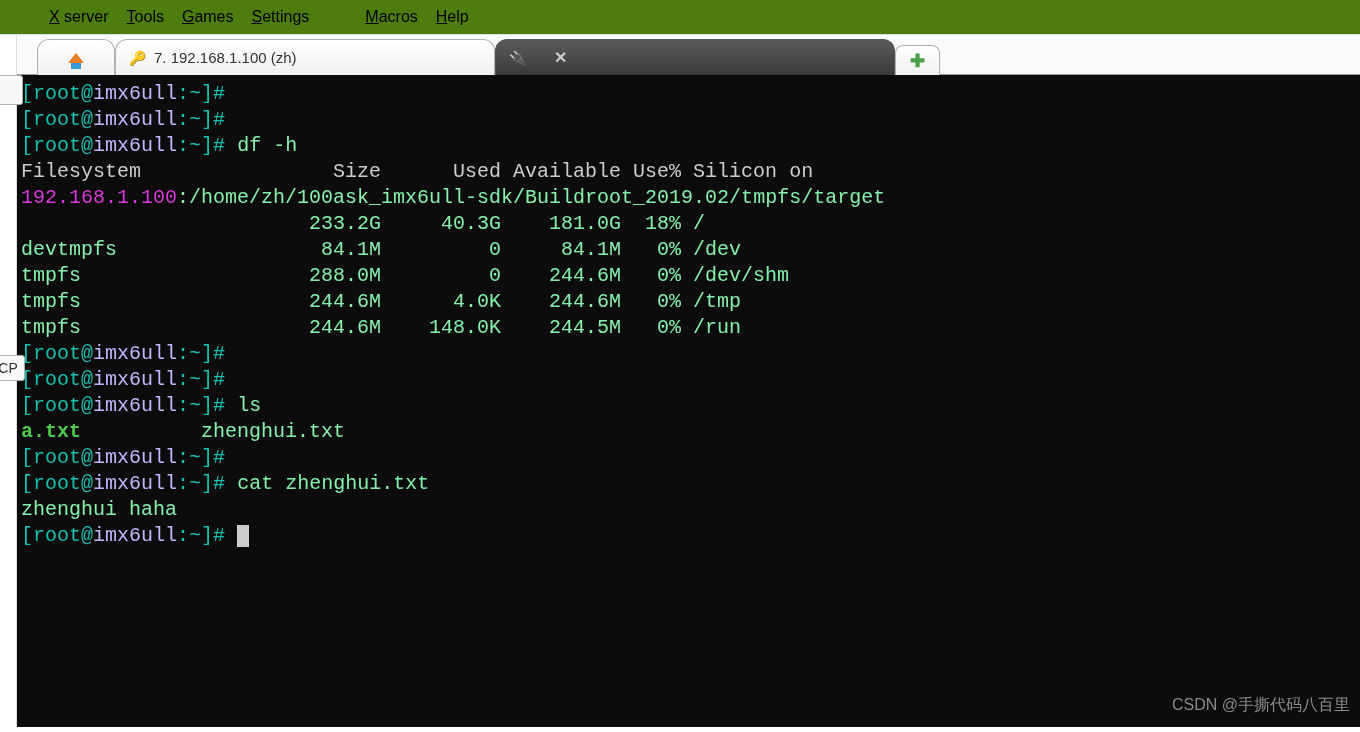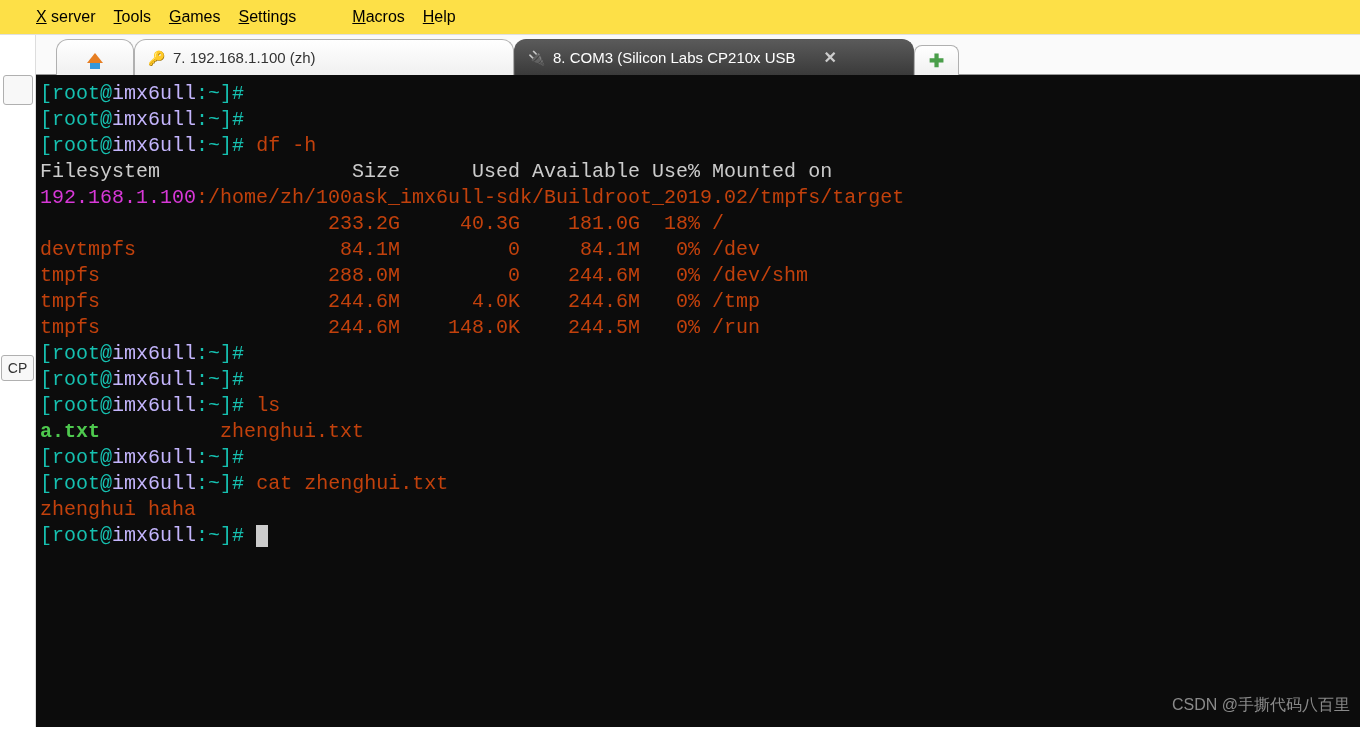--- a/index.html
+++ b/index.html
@@ -7,34 +7,34 @@
       font-family: -apple-system, BlinkMacSystemFont, "Segoe UI", sans-serif;
       background: #fff;
       width: 1360px;
       height: 732px;
       overflow: hidden;
       position: relative;
     }
     .menubar {
       display: flex;
       gap: 18px;
-      padding: 8px 36px;
-      background: #fde047;
+      padding: 8px 49px;
+      background: #4d7c0f;
       font-size: 16px;
       color: #000;
       border-bottom: 1px solid #e0e0e0;
     }
     .menubar span { cursor: pointer; }
     .menubar span u { text-decoration: underline; }
     .workspace {
       display: flex;
       height: calc(100% - 40px);
     }
     .left-rail {
-      width: 36px;
+      width: 17px;
       background: #fff;
       border-right: 1px solid #ddd;
       display: flex;
       flex-direction: column;
       align-items: center;
       padding-top: 320px;
       position: relative;
     }
     .left-rail-box {
       width: 30px;
@@ -144,21 +144,21 @@
       padding: 6px 4px;
       white-space: pre;
       overflow: hidden;
     }
     .prompt-open { color: #16c0b0; }
     .prompt-user { color: #16c0b0; font-family: Liberation Mono, monospace; }
     .prompt-at { color: #16c0b0; }
     .prompt-host { color: #c4b5fd; }
     .prompt-path { color: #16c0b0; }
     .prompt-close { color: #16c0b0; }
-    .cmd { color: #c2410c; }
+    .cmd { color: #86efac; }
     .hdr { color: #ccc; }
     .magenta { color: #d838d8; }
     .green { color: #4ec94e; font-weight: bold; }
     .cursor-block {
       display: inline-block;
       width: 12px;
       height: 22px;
       background: #ccc;
       vertical-align: text-bottom;
     }
@@ -197,32 +197,31 @@
         <span class="tab-icon">
             <span class="home-icon"></span>
           </span>
       </div>
       <div class="tab" style="min-width:380px;">
         <span class="tab-icon key-icon">🔑</span>
         <span>7. 192.168.1.100 (zh)</span>
       </div>
       <div class="tab active" style="min-width:400px;">
         <span class="tab-icon plug-icon">🔌</span>
-        <span>8. COM3  (Silicon Labs CP210x USB</span>
         <span class="tab-close">✕</span>
       </div>
       <div class="tab new">
         <span class="plus-icon">✚</span>
       </div>
     </div>
 
     <div class="terminal"><span class="prompt-open">[</span><span class="prompt-user">root</span><span class="prompt-at">@</span><span class="prompt-host">imx6ull</span><span class="prompt-open">:</span><span class="prompt-path">~</span><span class="prompt-close">]#</span>
 <span class="prompt-open">[</span><span class="prompt-user">root</span><span class="prompt-at">@</span><span class="prompt-host">imx6ull</span><span class="prompt-open">:</span><span class="prompt-path">~</span><span class="prompt-close">]#</span>
 <span class="prompt-open">[</span><span class="prompt-user">root</span><span class="prompt-at">@</span><span class="prompt-host">imx6ull</span><span class="prompt-open">:</span><span class="prompt-path">~</span><span class="prompt-close">]#</span> <span class="cmd">df -h</span>
-<span class="hdr">Filesystem                Size      Used Available Use% Mounted on</span>
+<span class="hdr">Filesystem                Size      Used Available Use% Silicon on</span>
 <span class="magenta">192.168.1.100</span><span class="cmd">:/home/zh/100ask_imx6ull-sdk/Buildroot_2019.02/tmpfs/target</span>
 <span class="cmd">                        233.2G     40.3G    181.0G  18% /</span>
 <span class="cmd">devtmpfs                 84.1M         0     84.1M   0% /dev</span>
 <span class="cmd">tmpfs                   288.0M         0    244.6M   0% /dev/shm</span>
 <span class="cmd">tmpfs                   244.6M      4.0K    244.6M   0% /tmp</span>
 <span class="cmd">tmpfs                   244.6M    148.0K    244.5M   0% /run</span>
 <span class="prompt-open">[</span><span class="prompt-user">root</span><span class="prompt-at">@</span><span class="prompt-host">imx6ull</span><span class="prompt-open">:</span><span class="prompt-path">~</span><span class="prompt-close">]#</span>
 <span class="prompt-open">[</span><span class="prompt-user">root</span><span class="prompt-at">@</span><span class="prompt-host">imx6ull</span><span class="prompt-open">:</span><span class="prompt-path">~</span><span class="prompt-close">]#</span>
 <span class="prompt-open">[</span><span class="prompt-user">root</span><span class="prompt-at">@</span><span class="prompt-host">imx6ull</span><span class="prompt-open">:</span><span class="prompt-path">~</span><span class="prompt-close">]#</span> <span class="cmd">ls</span>
 <span class="green">a.txt</span><span>          </span><span class="cmd">zhenghui.txt</span>

